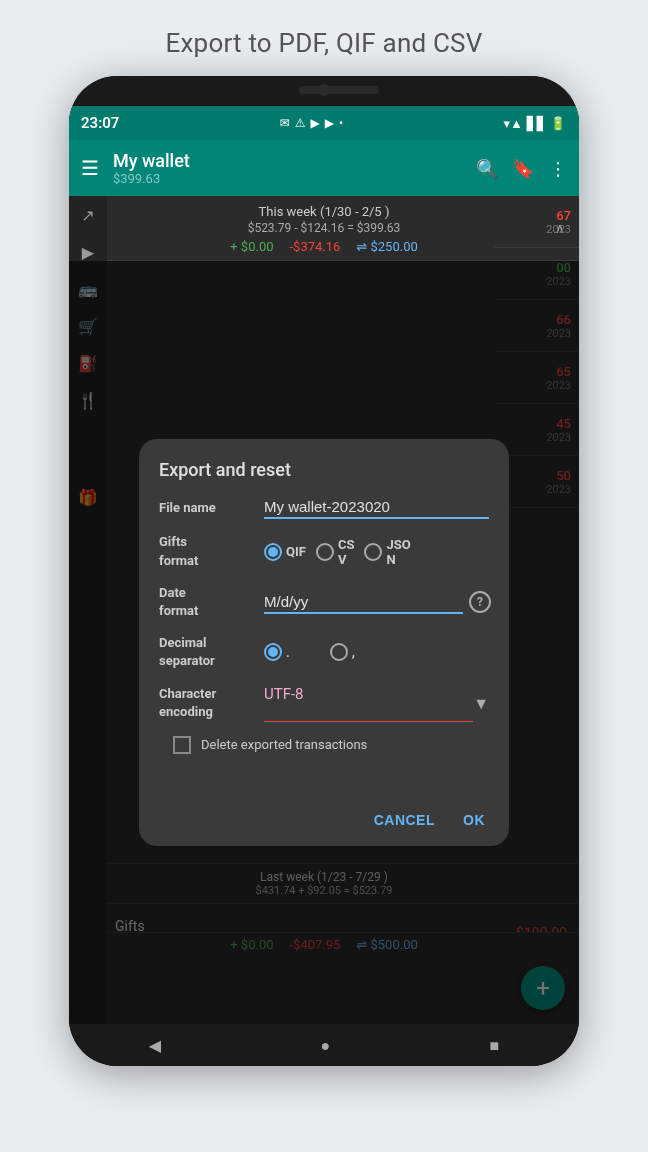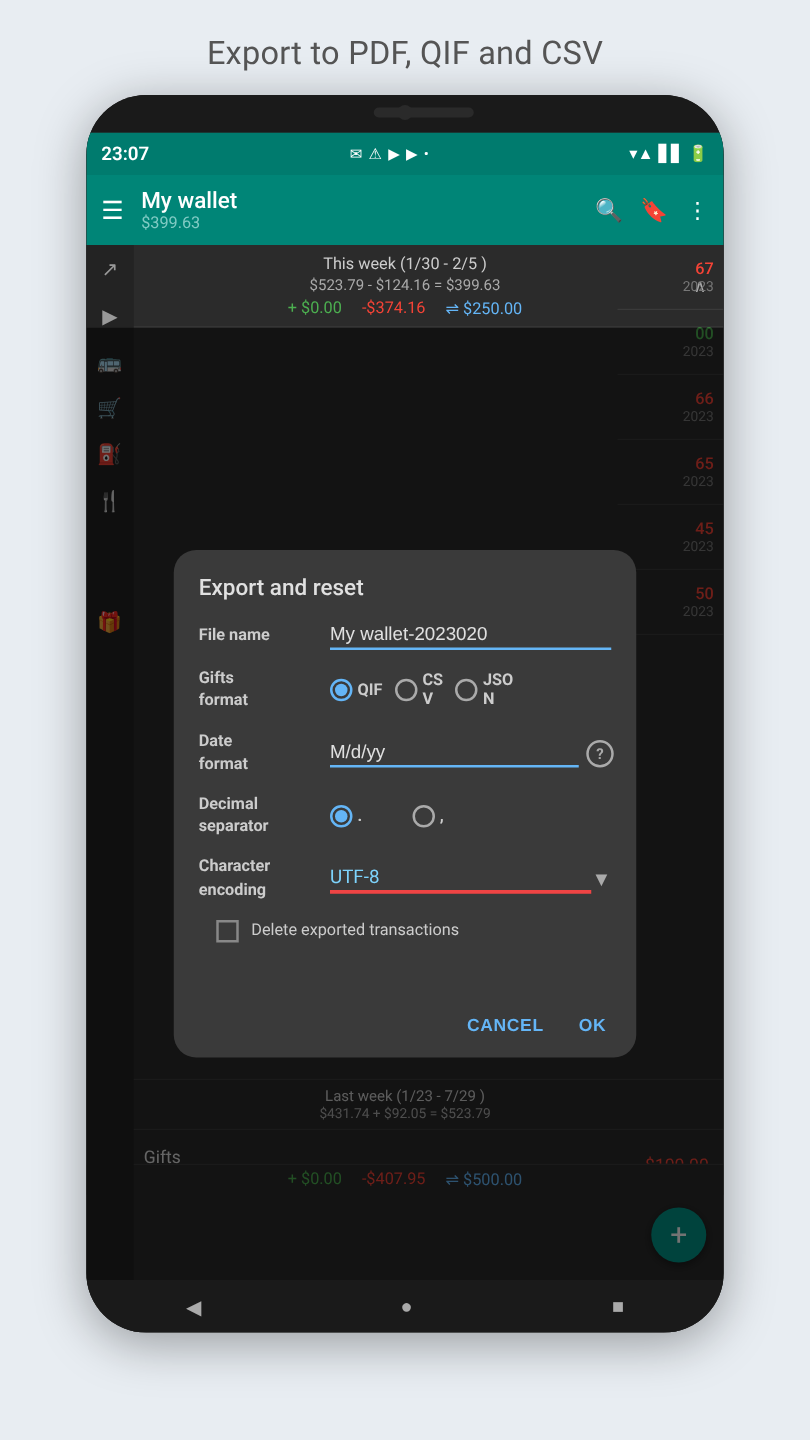--- a/index.html
+++ b/index.html
@@ -341,25 +341,25 @@
       cursor: pointer;
       flex-shrink: 0;
     }
 
     .dropdown-row {
       display: flex;
       align-items: center;
       flex: 1;
     }
     .dropdown-value {
-      color: #7dd3fc;
+      color: #f9a8d4;
       font-size: 15px;
       flex: 1;
-      border-bottom: 3px solid #ef4444;
-      padding-bottom: 2px;
+      border-bottom: 1px solid #ef4444;
+      padding-bottom: 18px;
     }
     .dropdown-arrow {
       color: #aaa;
       font-size: 16px;
     }
 
     .checkbox-row {
       display: flex;
       align-items: center;
       gap: 10px;

